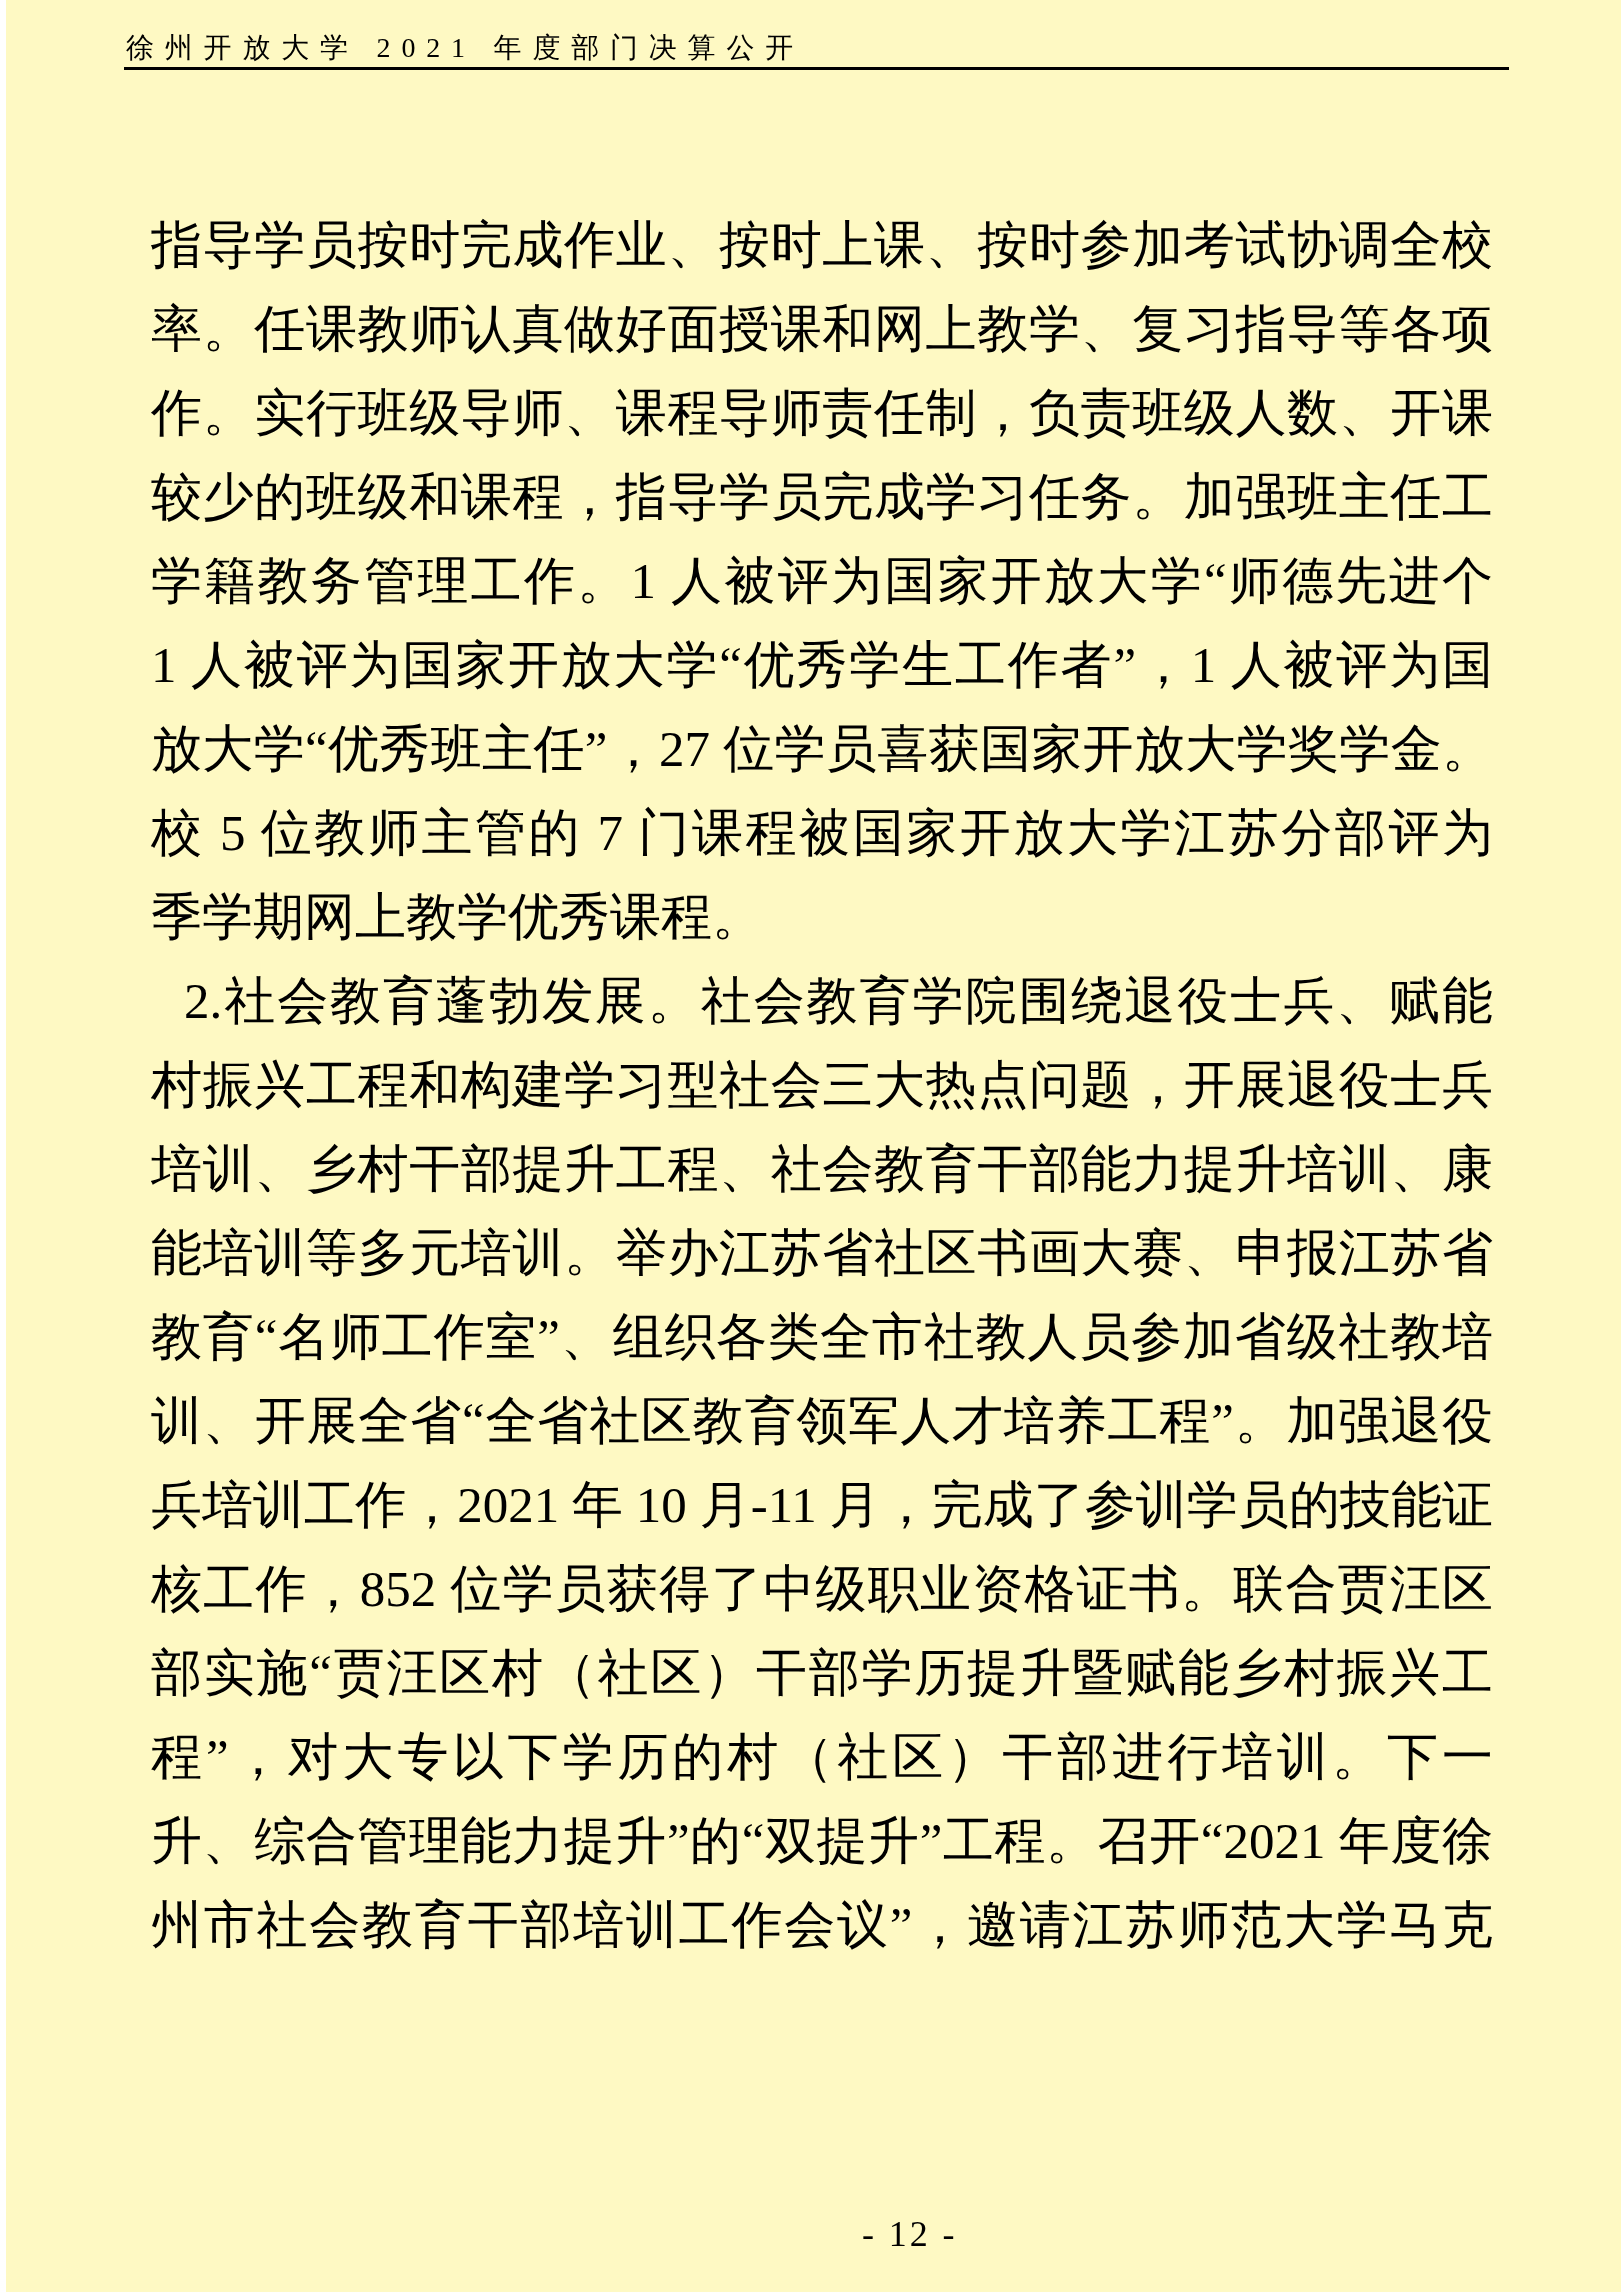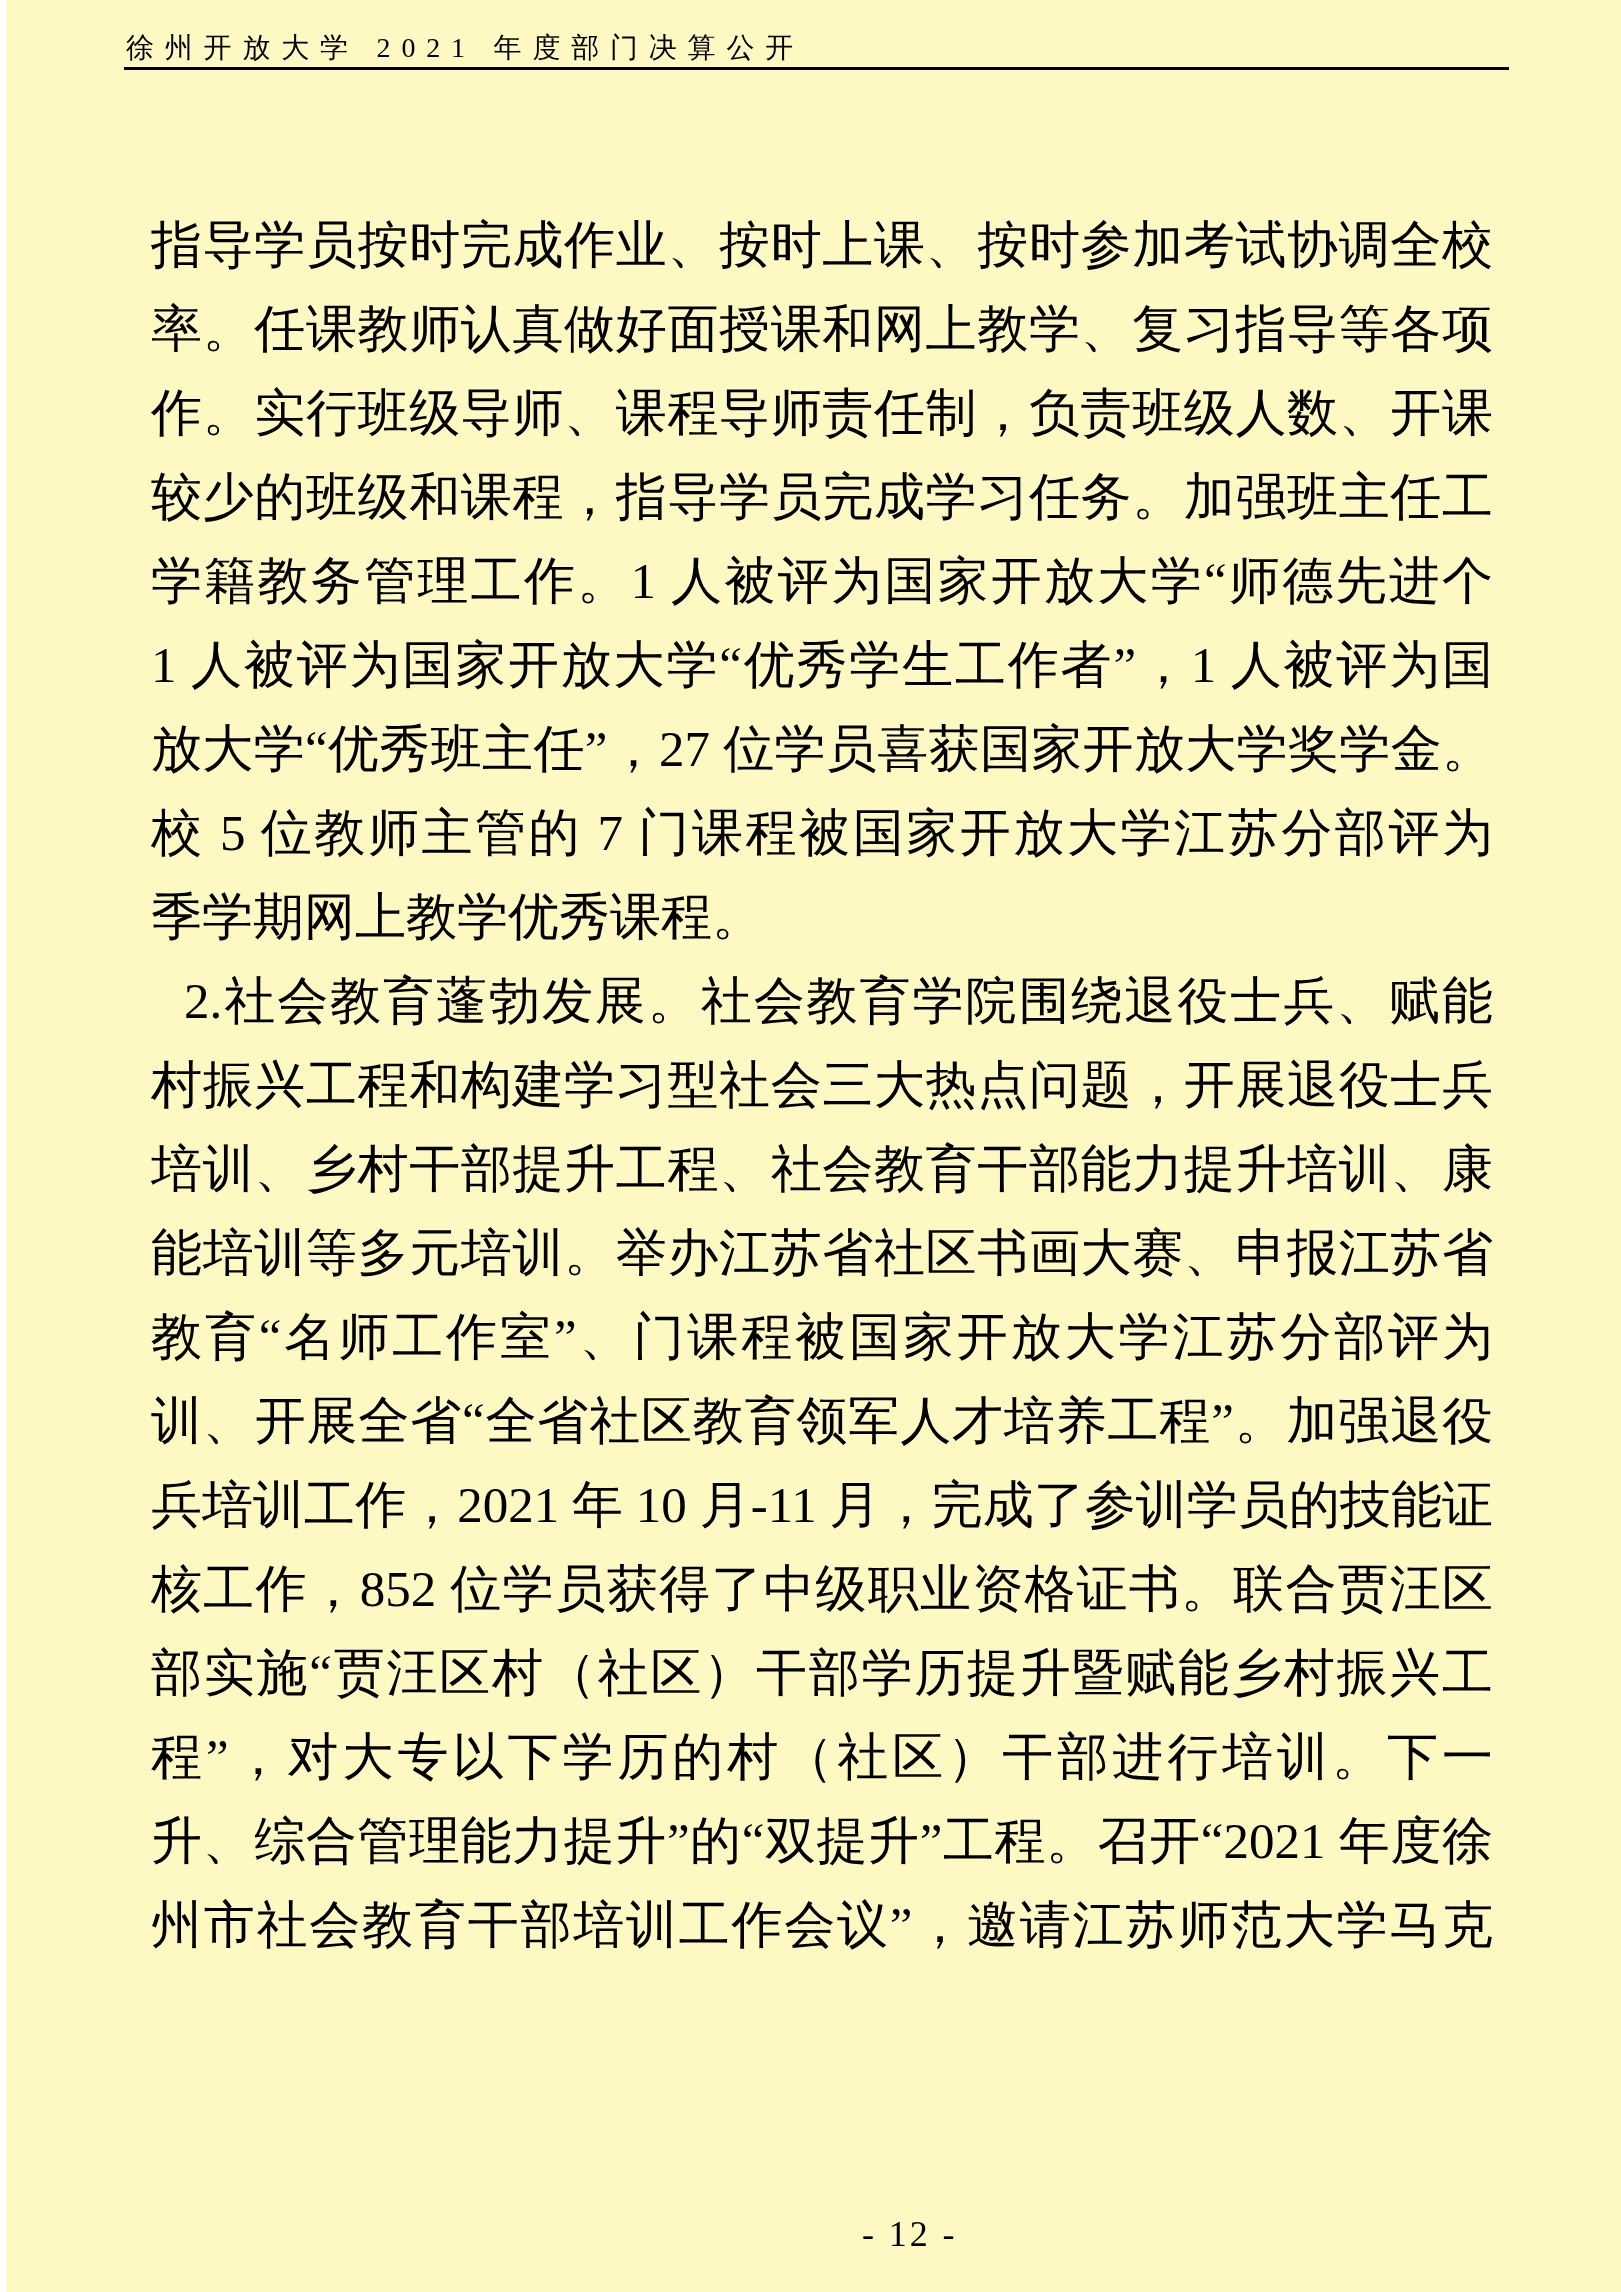--- a/index.html
+++ b/index.html
@@ -82,21 +82,21 @@
     <div class="line">较少的班级和课程，指导学员完成学习任务。加强班主任工作和</div>
     <div class="line">学籍教务管理工作。1 人被评为国家开放大学“师德先进个人”，</div>
     <div class="line">1 人被评为国家开放大学“优秀学生工作者”，1 人被评为国家开</div>
     <div class="line">放大学“优秀班主任”，27 位学员喜获国家开放大学奖学金。我</div>
     <div class="line">校 5 位教师主管的 7 门课程被国家开放大学江苏分部评为 2021 春</div>
     <div class="line para-end">季学期网上教学优秀课程。</div>
     <div class="line para-start">2.社会教育蓬勃发展。社会教育学院围绕退役士兵、赋能乡</div>
     <div class="line">村振兴工程和构建学习型社会三大热点问题，开展退役士兵技能</div>
     <div class="line">培训、乡村干部提升工程、社会教育干部能力提升培训、康养技</div>
     <div class="line">能培训等多元培训。举办江苏省社区书画大赛、申报江苏省社区</div>
-    <div class="line">教育“名师工作室”、门课程被国家开放大学江苏分部评为</div>
+    <div class="line">教育“名师工作室”、组织各类全市社教人员参加省级社教培</div>
     <div class="line">训、开展全省“全省社区教育领军人才培养工程”。加强退役士</div>
     <div class="line">兵培训工作，2021 年 10 月-11 月，完成了参训学员的技能证书考</div>
     <div class="line">核工作，852 位学员获得了中级职业资格证书。联合贾汪区委组织</div>
     <div class="line">部实施“贾汪区村（社区）干部学历提升暨赋能乡村振兴工</div>
     <div class="line">程”，对大专以下学历的村（社区）干部进行培训。下一步，将</div>
     <div class="line">升、综合管理能力提升”的“双提升”工程。召开“2021 年度徐</div>
     <div class="line">州市社会教育干部培训工作会议”，邀请江苏师范大学马克思主</div>
   </div>
 
   <div class="footer-pagenum">- 12 -</div>

